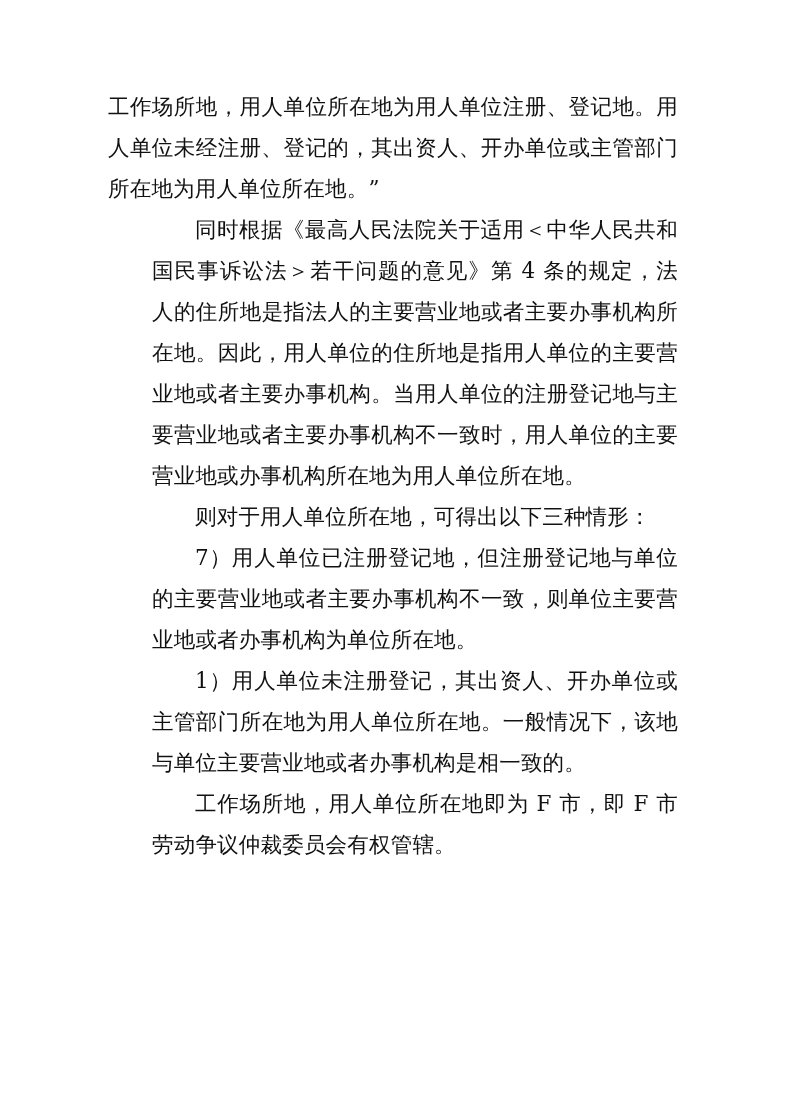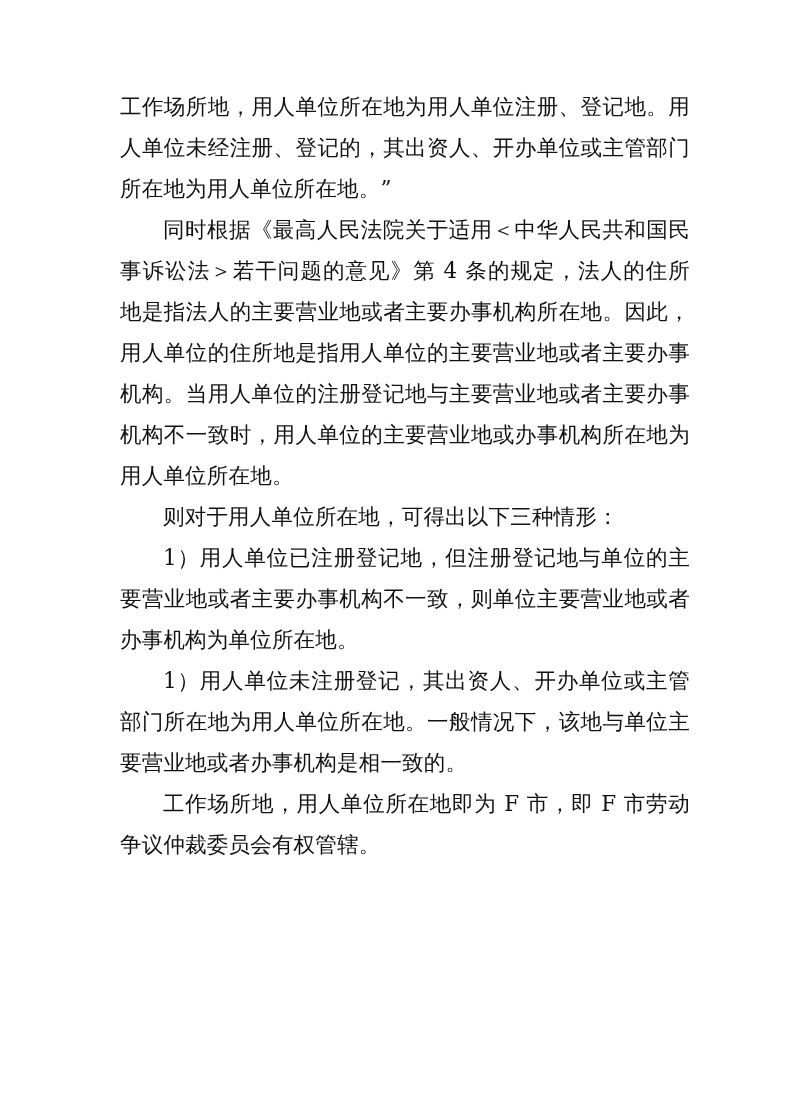--- a/index.html
+++ b/index.html
@@ -16,43 +16,44 @@
   }
   #page {
     position: relative;
     width: 792px;
     height: 1120px;
     background: #ffffff;
     box-sizing: border-box;
   }
   #doc-body {
     position: absolute;
-    left: 120px;
+    left: 108px;
     top: 86px;
     width: 570px;
   }
   p.para {
     margin: 0 0 0 0;
     font-size: 21.5px;
     line-height: 41px;
     letter-spacing: 0.2px;
     text-align: justify;
     text-justify: inter-ideograph;
     color: #111111;
     font-family: "DejaVu Serif", "Liberation Serif", serif;
   }
   p.indent {
     text-indent: 2em;
+    margin-left: 44px;
   }
 </style>
 </head>
 <body>
 
 <div id="page">
   <div id="doc-body">
     <p class="para">工作场所地，用人单位所在地为用人单位注册、登记地。用人单位未经注册、登记的，其出资人、开办单位或主管部门所在地为用人单位所在地。”</p>
     <p class="para indent">同时根据《最高人民法院关于适用＜中华人民共和国民事诉讼法＞若干问题的意见》第 4 条的规定，法人的住所地是指法人的主要营业地或者主要办事机构所在地。因此，用人单位的住所地是指用人单位的主要营业地或者主要办事机构。当用人单位的注册登记地与主要营业地或者主要办事机构不一致时，用人单位的主要营业地或办事机构所在地为用人单位所在地。</p>
     <p class="para indent">则对于用人单位所在地，可得出以下三种情形：</p>
-    <p class="para indent">1）用人单位已注册登记地，但注册登记地与单位的主要营业地或者主要办事机构不一致，则单位主要营业地或者办事机构为单位所在地。</p>
+    <p class="para indent">7）用人单位已注册登记地，但注册登记地与单位的主要营业地或者主要办事机构不一致，则单位主要营业地或者办事机构为单位所在地。</p>
     <p class="para indent">1）用人单位未注册登记，其出资人、开办单位或主管部门所在地为用人单位所在地。一般情况下，该地与单位主要营业地或者办事机构是相一致的。</p>
     <p class="para indent">工作场所地，用人单位所在地即为 F 市，即 F 市劳动争议仲裁委员会有权管辖。</p>
   </div>
 </div>
 
 </body></html>

